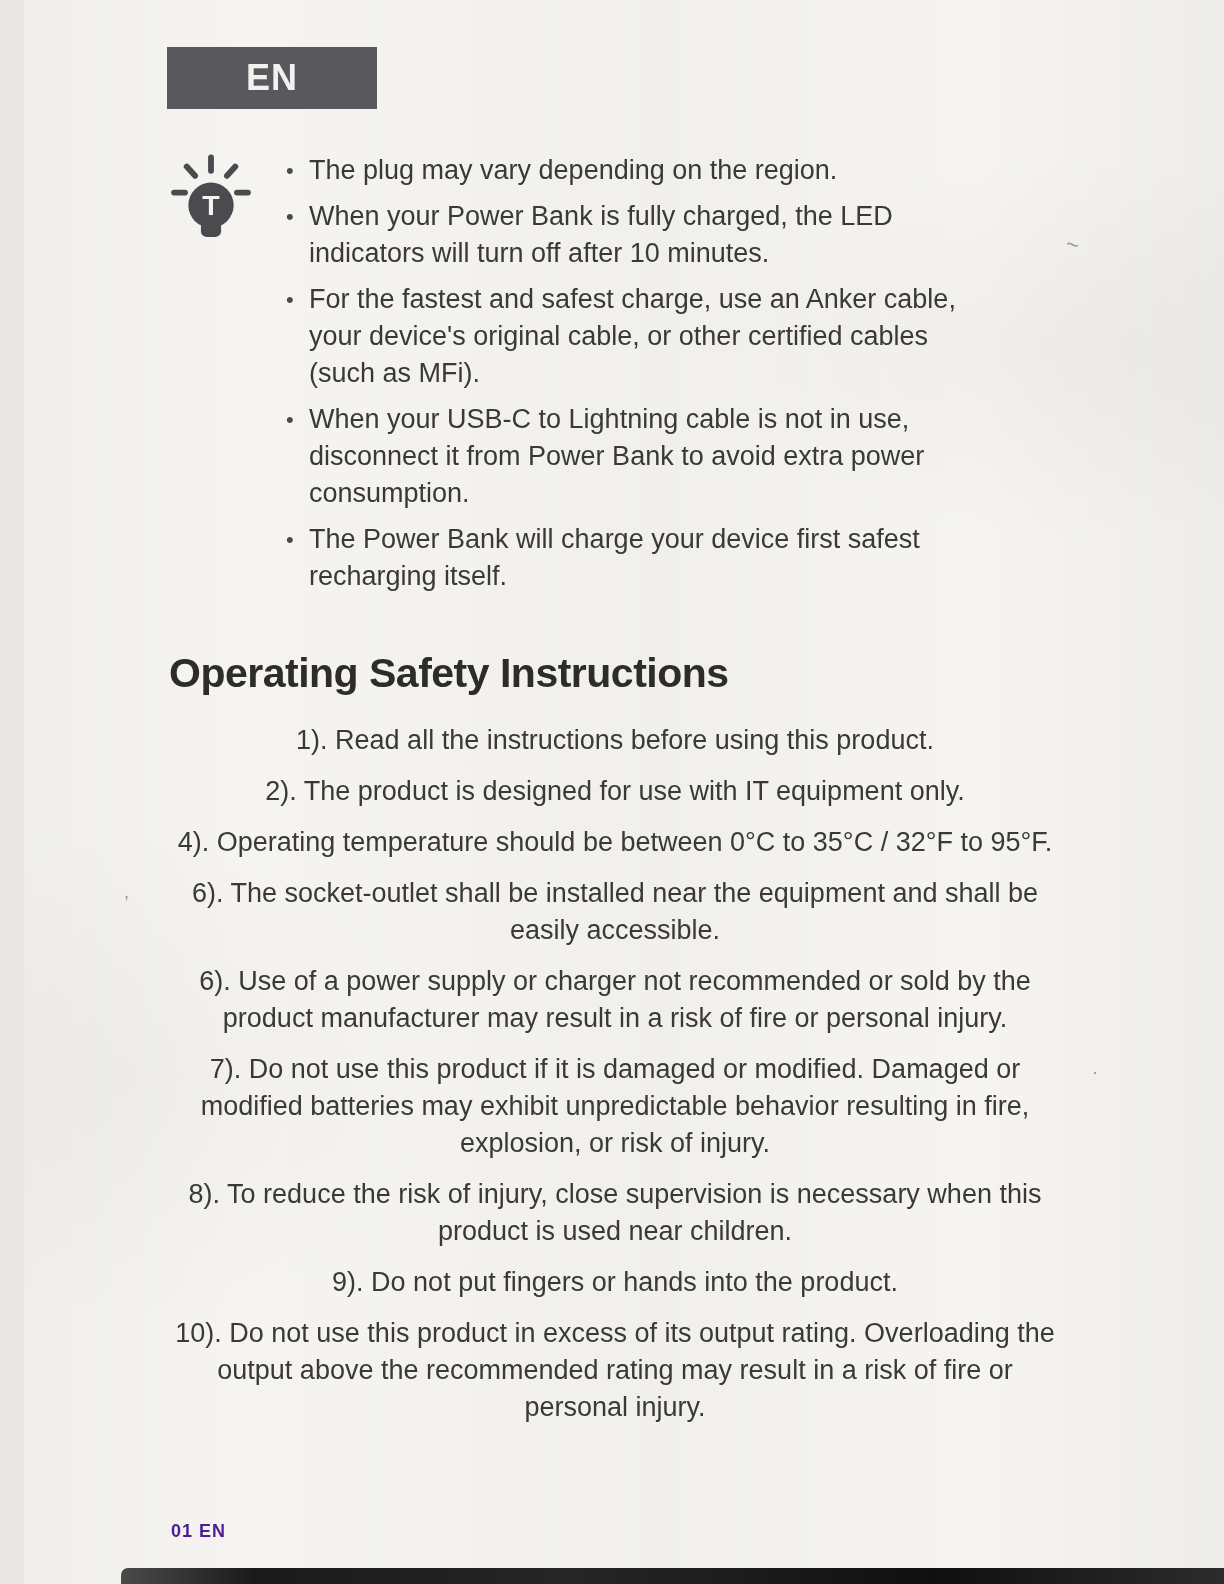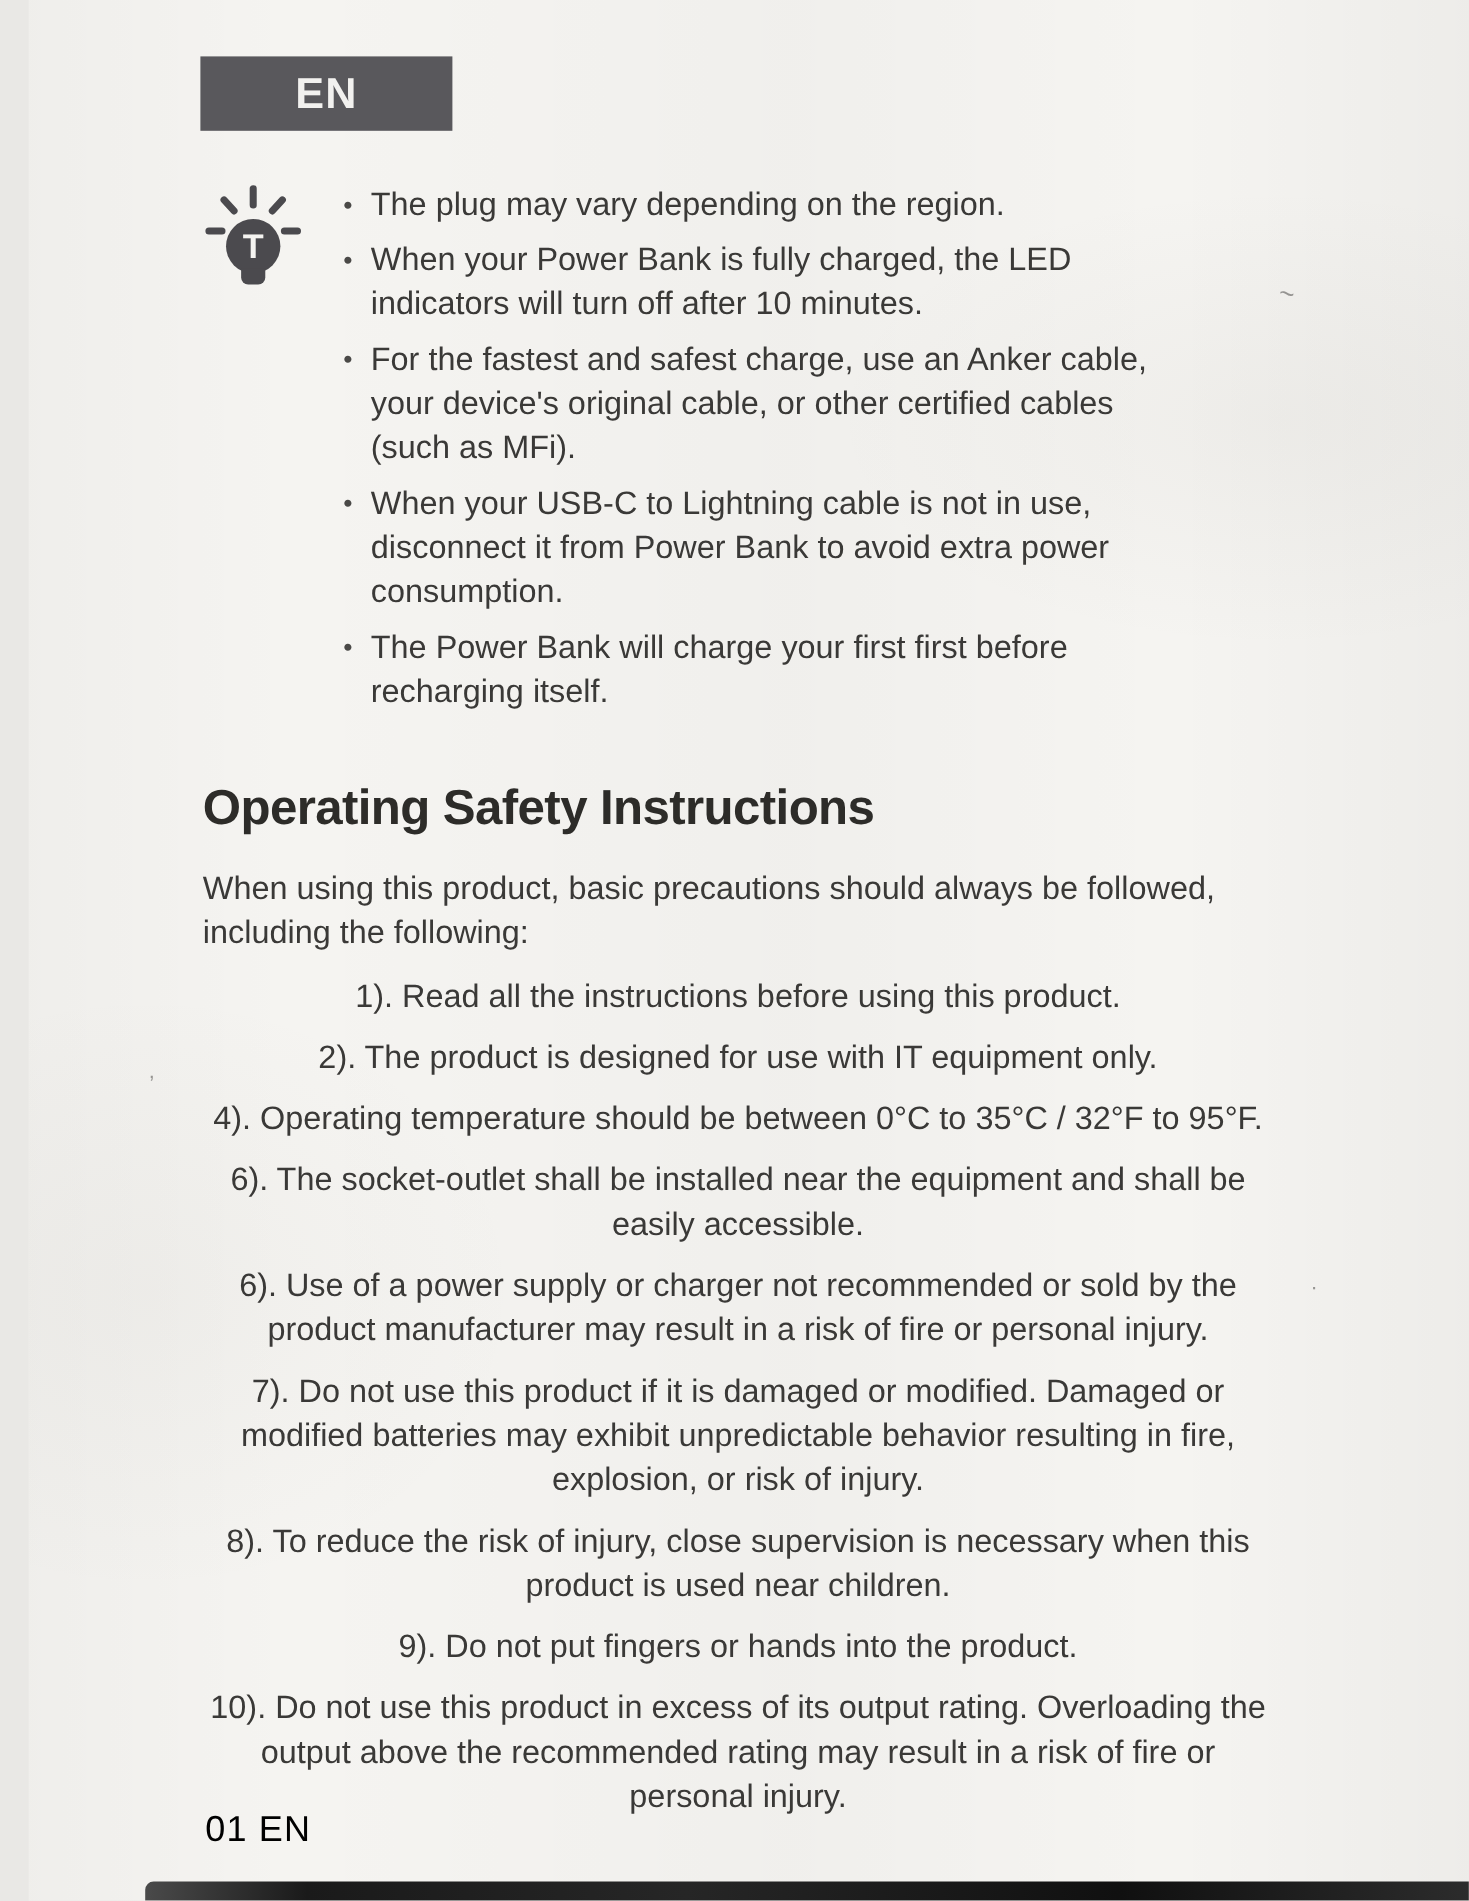--- a/index.html
+++ b/index.html
@@ -53,21 +53,21 @@
   .section-title {
     margin-top: 46px; margin-bottom: 26px;
     font-size: 41px; line-height: 46px;
     font-weight: bold; color: #2d2c29;
     letter-spacing: -0.5px;
   }
   .intro { margin-bottom: 16px; }
   .safety-item { margin-bottom: 14px; text-align: center; }
   .page-footer {
     position: absolute; left: 147px; bottom: 42px;
-    font-size: 30px; font-weight: normal; color: #000000;
+    font-size: 18px; font-weight: bold; color: #4c1d95;
     letter-spacing: 1px;
   }
   .scan-edge {
     position: absolute; bottom: 0; left: 97px; right: 0; height: 16px;
     background: linear-gradient(90deg, #4a4a4a 0%, #1a1a1a 12%, #262626 40%, #101010 72%, #2e2e2e 100%);
     border-top-left-radius: 7px;
   }
   .artifact {
     position: absolute; color: rgba(60,58,55,0.5);
     font-size: 22px; pointer-events: none;
@@ -113,28 +113,27 @@
         <div class="tip-item">
           <span class="bullet">•</span>
           <p class="tip-text">For the fastest and safest charge, use an Anker cable, your device's original cable, or other certified cables (such as MFi).</p>
         </div>
         <div class="tip-item">
           <span class="bullet">•</span>
           <p class="tip-text">When your USB-C to Lightning cable is not in use, disconnect it from Power Bank to avoid extra power consumption.</p>
         </div>
         <div class="tip-item">
           <span class="bullet">•</span>
-          <p class="tip-text">The Power Bank will charge your first first before recharging itself.</p>
+          <p class="tip-text">The Power Bank will charge your device first safest recharging itself.</p>
         </div>
       </div>
     </div>
 
     <h1 class="section-title">Operating Safety Instructions</h1>
 
-    <p class="intro">When using this product, basic precautions should always be followed, including the following:</p>
 
     <div>
       <p class="safety-item">1). Read all the instructions before using this product.</p>
       <p class="safety-item">2). The product is designed for use with IT equipment only.</p>
       <p class="safety-item">4). Operating temperature should be between 0°C to 35°C / 32°F to 95°F.</p>
       <p class="safety-item">6). The socket-outlet shall be installed near the equipment and shall be easily accessible.</p>
       <p class="safety-item">6). Use of a power supply or charger not recommended or sold by the product manufacturer may result in a risk of fire or personal injury.</p>
       <p class="safety-item">7). Do not use this product if it is damaged or modified. Damaged or modified batteries may exhibit unpredictable behavior resulting in fire, explosion, or risk of injury.</p>
       <p class="safety-item">8). To reduce the risk of injury, close supervision is necessary when this product is used near children.</p>
       <p class="safety-item">9). Do not put fingers or hands into the product.</p>

